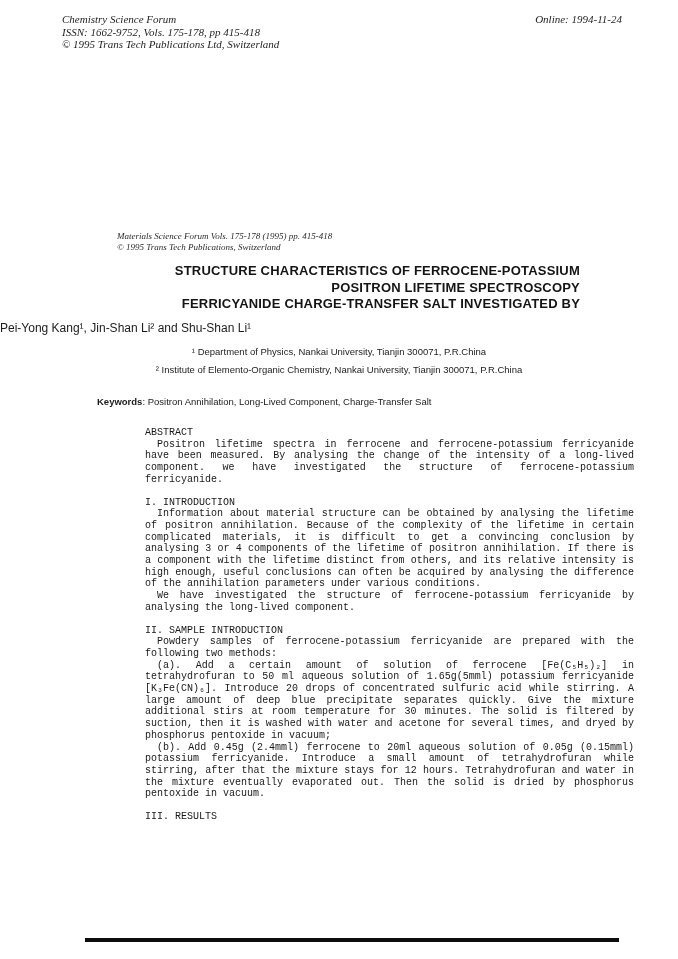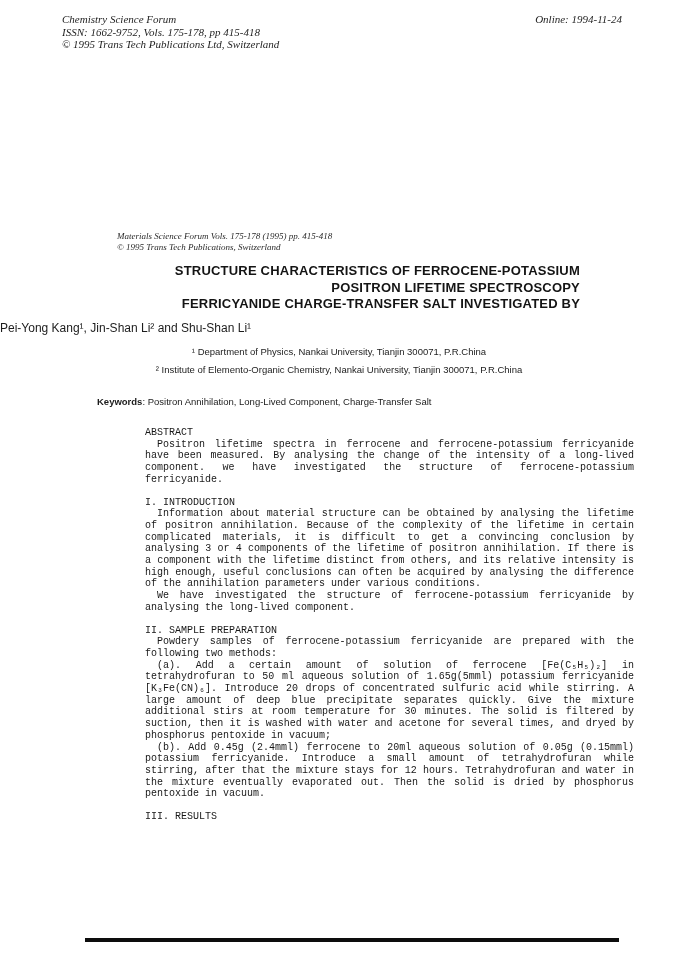--- a/index.html
+++ b/index.html
@@ -162,21 +162,21 @@
       <p class="para">Positron lifetime spectra in ferrocene and ferrocene-potassium ferricyanide have been measured. By analysing the change of the intensity of a long-lived component. we have investigated the structure of ferrocene-potassium ferricyanide.</p>
     </div>
 
     <div class="section">
       <div class="section-heading">I. INTRODUCTION</div>
       <p class="para">Information about material structure can be obtained by analysing the lifetime of positron annihilation. Because of the complexity of the lifetime in certain complicated materials, it is difficult to get a convincing conclusion by analysing 3 or 4 components of the lifetime of positron annihilation. If there is a component with the lifetime distinct from others, and its relative intensity is high enough, useful conclusions can often be acquired by analysing the difference of the annihilation parameters under various conditions.</p>
       <p class="para">We have investigated the structure of ferrocene-potassium ferricyanide by analysing the long-lived component.</p>
     </div>
 
     <div class="section">
-      <div class="section-heading">II. SAMPLE PREPARATION</div>
+      <div class="section-heading">II. SAMPLE INTRODUCTION</div>
       <p class="para">Powdery samples of ferrocene-potassium ferricyanide are prepared with the following two methods:</p>
       <p class="para">(a). Add a certain amount of solution of ferrocene [Fe(C₅H₅)₂] in tetrahydrofuran to 50 ml aqueous solution of 1.65g(5mml) potassium ferricyanide [K₃Fe(CN)₆]. Introduce 20 drops of concentrated sulfuric acid while stirring. A large amount of deep blue precipitate separates quickly. Give the mixture additional stirs at room temperature for 30 minutes. The solid is filtered by suction, then it is washed with water and acetone for several times, and dryed by phosphorus pentoxide in vacuum;</p>
       <p class="para">(b). Add 0.45g (2.4mml) ferrocene to 20ml aqueous solution of 0.05g (0.15mml) potassium ferricyanide. Introduce a small amount of tetrahydrofuran while stirring, after that the mixture stays for 12 hours. Tetrahydrofuran and water in the mixture eventually evaporated out. Then the solid is dried by phosphorus pentoxide in vacuum.</p>
     </div>
 
     <div class="section">
       <div class="section-heading">III. RESULTS</div>
     </div>
 
   </div>

